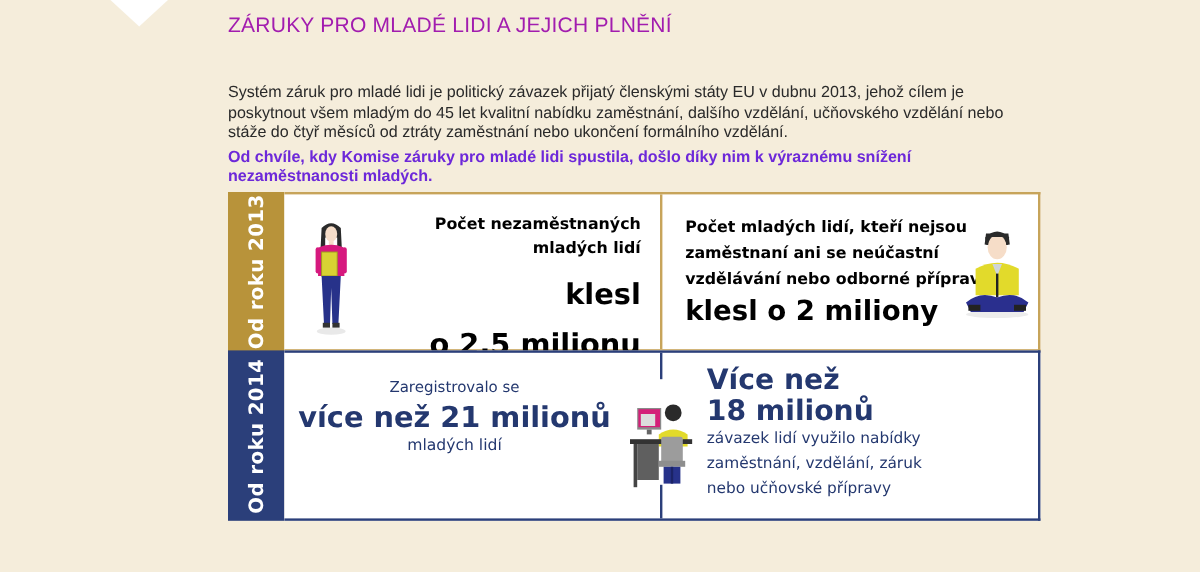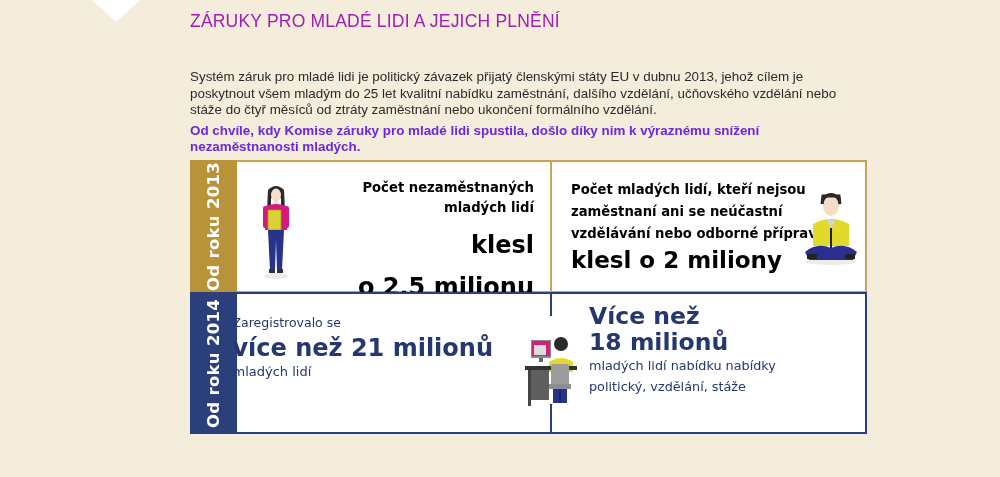--- a/index.html
+++ b/index.html
@@ -55,40 +55,40 @@
     .t { position: absolute; font-family: "DejaVu Sans", sans-serif; font-weight: bold; white-space: nowrap; }
 
     .c1 { right: 331px; text-align: right; }
     .c1 .l1 { font-size: 13.2px; line-height: 20px; }
     .c1 .big { font-size: 24px; line-height: 30px; margin-top: 12px; }
 
     .c2 { left: 334px; }
     .c2 .l1 { font-size: 13.2px; line-height: 22px; }
     .c2 .big { font-size: 23px; line-height: 30px; }
 
-    .c3 { right: 372px; text-align: left; }
+    .c3 { right: 356px; text-align: center; }
     .c3 .small { font-size: 12.5px; line-height: 22px; font-weight: normal; }
     .c3 .sm-b { font-size: 13px; line-height: 20px; font-weight: normal; }
     .c3 .big { font-size: 24px; line-height: 28px; }
 
     .c4 { left: 352px; }
     .c4 .big { font-size: 23.5px; line-height: 26px; }
     .c4 .small { font-size: 12.8px; line-height: 21px; font-weight: normal; }
 
     .figure { position: absolute; }
   </style>
 </head>
 <body>
 
 <div class="notch"></div>
 
 <div class="title">ZÁRUKY PRO MLADÉ LIDI A JEJICH PLNĚNÍ</div>
 
 <div class="intro">
-  <p>Systém záruk pro mladé lidi je politický závazek přijatý členskými státy EU v dubnu 2013, jehož cílem je poskytnout všem mladým do 25 let kvalitní nabídku zaměstnání, dalšího vzdělání, učňovského vzdělání nebo stáže do čtyř měsíců od ztráty zaměstnání nebo ukončení formálního vzdělání.</p>
+  <p>Systém záruk pro mladé lidi je politický závazek přijatý členskými státy EU v dubnu 2013, jehož cílem je poskytnout všem mladým do 45 let kvalitní nabídku zaměstnání, dalšího vzdělání, učňovského vzdělání nebo stáže do čtyř měsíců od ztráty zaměstnání nebo ukončení formálního vzdělání.</p>
   <p class="bold">Od chvíle, kdy Komise záruky pro mladé lidi spustila, došlo díky nim k výraznému snížení nezaměstnanosti mladých.</p>
 </div>
 
 <div class="grid">
 
   <div class="row r2013">
     <div class="side">
       <span>Od roku 2013</span>
     </div>
     <div class="panel">
@@ -163,18 +163,19 @@
         <rect x="6" y="34" width="18" height="30" fill="#5f5f5f"></rect>
         <rect x="26" y="28" width="18" height="22" rx="2" fill="#9c9c9c"></rect>
         <rect x="24" y="48" width="22" height="5" fill="#8e8e8e"></rect>
         <rect x="28" y="53" width="14" height="14" fill="#27328A"></rect>
         <rect x="34" y="53" width="2" height="14" fill="#1b2366"></rect>
       </svg>
 
       <div class="t c4 navy" style="top:9px;">
         <div class="big">Více než</div>
         <div class="big">18 milionů</div>
-        <div class="small">mladých lidí nabídku nabídky</div>
-        <div class="small">politický, vzdělání, stáže</div>
+        <div class="small">závazek lidí využilo nabídky</div>
+        <div class="small">zaměstnání, vzdělání, záruk</div>
+        <div class="small">nebo učňovské přípravy</div>
       </div>
     </div>
   </div>
 </div>
 
 </body></html>

